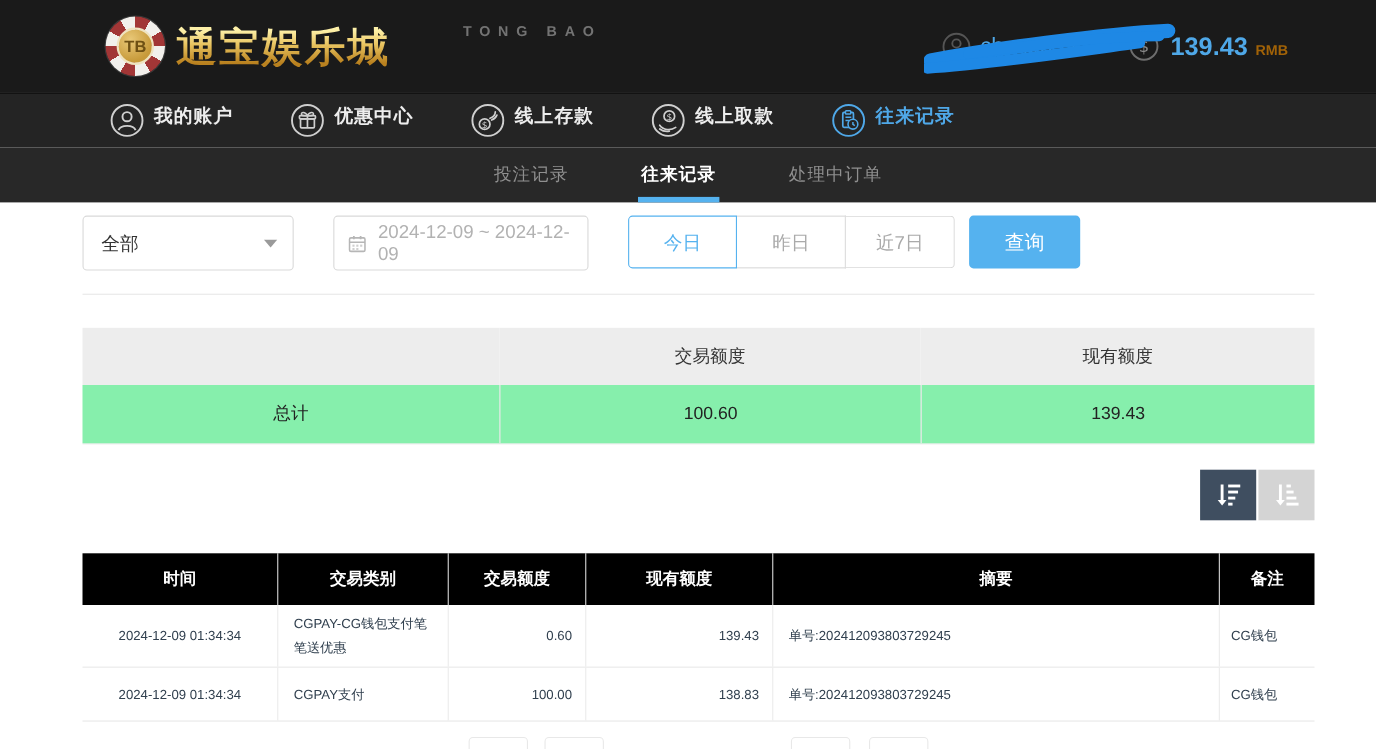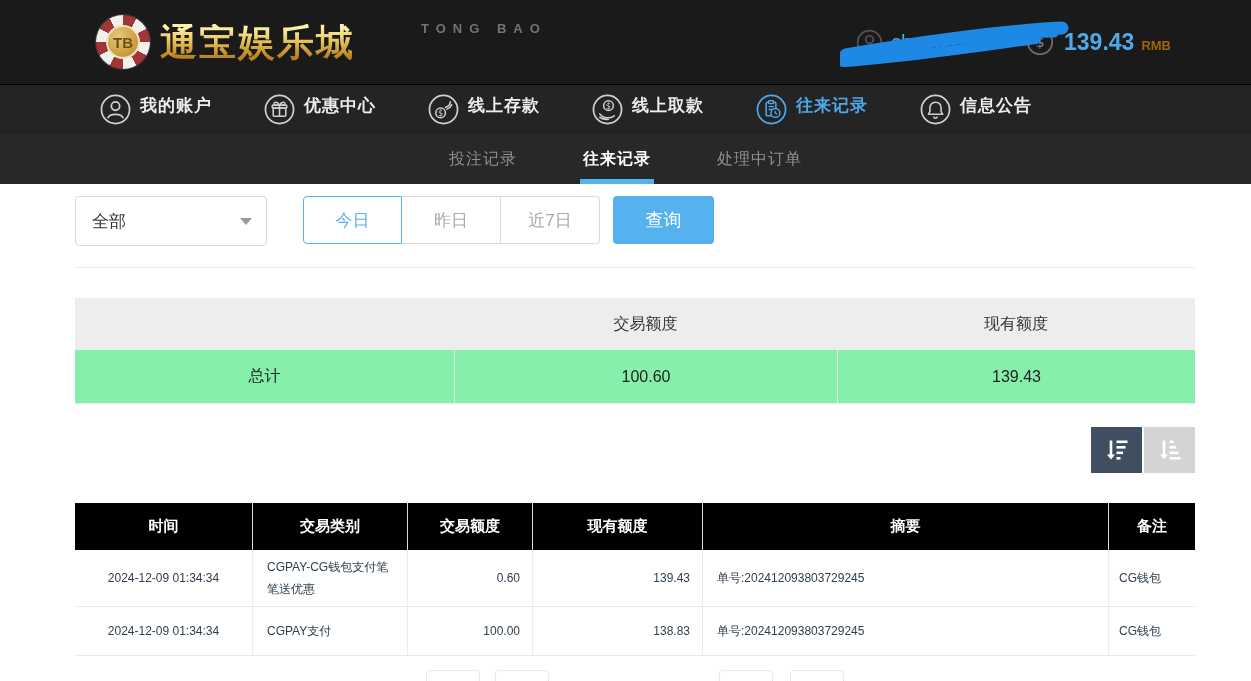--- a/index.html
+++ b/index.html
@@ -193,42 +193,48 @@
       <circle cx="16" cy="16" r="14.5" fill="none" stroke="#4fa8e8" stroke-width="1.8"></circle>
       <rect x="10.5" y="8.5" width="10" height="14" rx="1.2" fill="none" stroke="#4fa8e8" stroke-width="1.6"></rect>
       <rect x="13" y="7" width="5" height="3" rx="0.8" fill="#242424" stroke="#4fa8e8" stroke-width="1.4"></rect>
       <line x1="13" y1="13" x2="18.5" y2="13" stroke="#4fa8e8" stroke-width="1.4"></line>
       <line x1="13" y1="16" x2="17" y2="16" stroke="#4fa8e8" stroke-width="1.4"></line>
       <circle cx="20" cy="19.5" r="4.6" fill="#242424" stroke="#4fa8e8" stroke-width="1.5"></circle>
       <path d="M20,17.5 v2.2 l1.8,1.2" fill="none" stroke="#4fa8e8" stroke-width="1.4"></path>
     </svg>
     <span class="nv-label">往来记录</span>
   </div>
-  <div class="nav-item">
-    <svg class="nv-icon" viewBox="0 0 32 32">
-      <circle cx="16" cy="16" r="14.5" fill="none" stroke="#cfcfcf" stroke-width="1.8"></circle>
-      <path d="M16,8.5 c-3.8,0 -5.8,2.8 -5.8,6.5 v3.2 l-1.6,2.6 h14.8 l-1.6,-2.6 v-3.2 c0,-3.7 -2,-6.5 -5.8,-6.5 z" fill="none" stroke="#cfcfcf" stroke-width="1.6" stroke-linejoin="round"></path>
-      <path d="M14.2,23.2 a1.8,1.8 0 0 0 3.6,0" fill="none" stroke="#cfcfcf" stroke-width="1.6"></path>
-    </svg>
-    <span class="nv-label">信息公告</span>
-  </div>
 </nav>
 
 <div class="sub-nav">
   <div class="sub-tab">投注记录</div>
   <div class="sub-tab active">往来记录</div>
   <div class="sub-tab">处理中订单</div>
 </div>
 
 <main class="content">
 
   <div class="filter-row">
     <div class="select-box">
       <span>全部</span>
       <span class="caret-down"></span>
+    </div>
+    <div class="date-box">
+      <svg width="19" height="19" viewBox="0 0 20 20">
+        <rect x="2" y="4" width="16" height="14" rx="1.5" fill="none" stroke="#b6b6b6" stroke-width="1.6"></rect>
+        <line x1="2" y1="8.5" x2="18" y2="8.5" stroke="#b6b6b6" stroke-width="1.6"></line>
+        <line x1="6.5" y1="2" x2="6.5" y2="5.5" stroke="#b6b6b6" stroke-width="1.8"></line>
+        <line x1="13.5" y1="2" x2="13.5" y2="5.5" stroke="#b6b6b6" stroke-width="1.8"></line>
+        <rect x="5" y="11" width="2.2" height="2.2" fill="#cfcfcf"></rect>
+        <rect x="9" y="11" width="2.2" height="2.2" fill="#cfcfcf"></rect>
+        <rect x="13" y="11" width="2.2" height="2.2" fill="#cfcfcf"></rect>
+        <rect x="5" y="14.5" width="2.2" height="2.2" fill="#cfcfcf"></rect>
+        <rect x="9" y="14.5" width="2.2" height="2.2" fill="#cfcfcf"></rect>
+      </svg>
+      <span>2024-12-09 ~ 2024-12-09</span>
     </div>
     <div class="range-group">
       <div class="range-btn active">今日</div>
       <div class="range-btn">昨日</div>
       <div class="range-btn">近7日</div>
     </div>
     <button class="search-btn">查询</button>
   </div>
 
   <div class="divider"></div>

